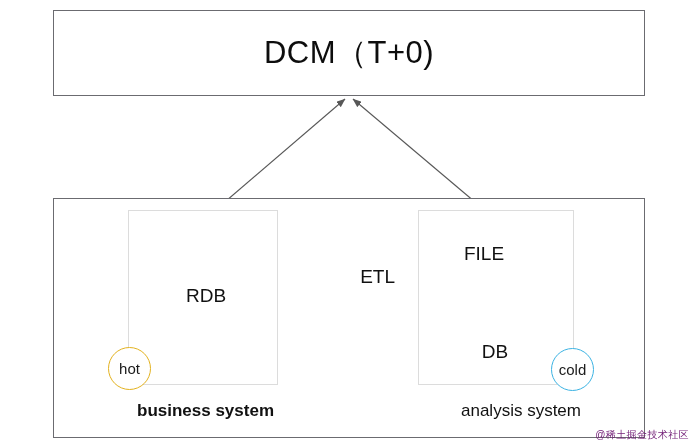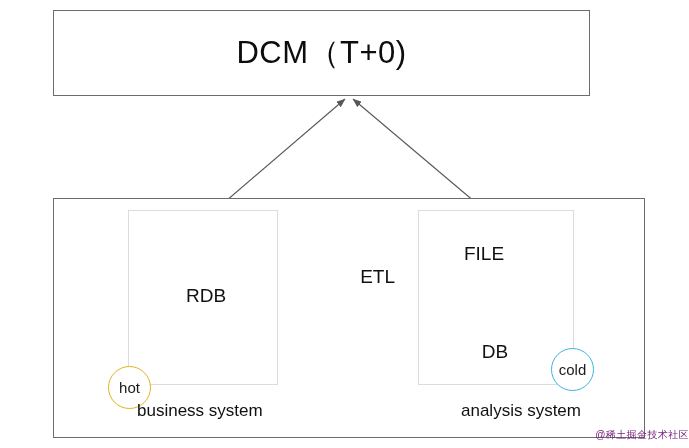--- a/index.html
+++ b/index.html
@@ -27,21 +27,21 @@
   }
   
   .box {
     position: absolute;
     box-sizing: border-box;
     background: #ffffff;
   }
   #dcm-box {
     left: 53px;
     top: 10px;
-    width: 537px;
+    width: 592px;
     height: 86px;
     border: 1.4px solid #6b6b70;
     display: flex;
     align-items: center;
     justify-content: center;
   }
   #dcm-title {
     font-size: 31px;
     letter-spacing: 0.5px;
     color: #0d0d0d;
@@ -75,40 +75,40 @@
     border-radius: 50%;
     background: #ffffff;
     display: flex;
     align-items: center;
     justify-content: center;
     font-size: 15px;
     color: #1a1a1a;
   }
   #hot-badge {
     left: 108px;
-    top: 366px;
+    top: 347px;
     width: 43px;
     height: 43px;
     border: 1.5px solid #e3b21f;
   }
   #cold-badge {
     left: 551px;
     top: 348px;
     width: 43px;
     height: 43px;
     border: 1.5px solid #3cb3e3;
   }
   
   .caption {
     position: absolute;
     font-size: 17px;
     color: #111111;
     white-space: nowrap;
   }
-  #business-caption { left: 137px; top: 401px; }
+  #business-caption { left: 137px; top: 401px; font-weight: bold; }
   #analysis-caption { left: 425px; top: 401px; margin-left: 36px; }
   
   .shape-label {
     position: absolute;
     font-size: 19px;
     color: #111111;
     white-space: nowrap;
     text-align: center;
   }
   #rdb-label { left: 168px; top: 285px; width: 76px; }

